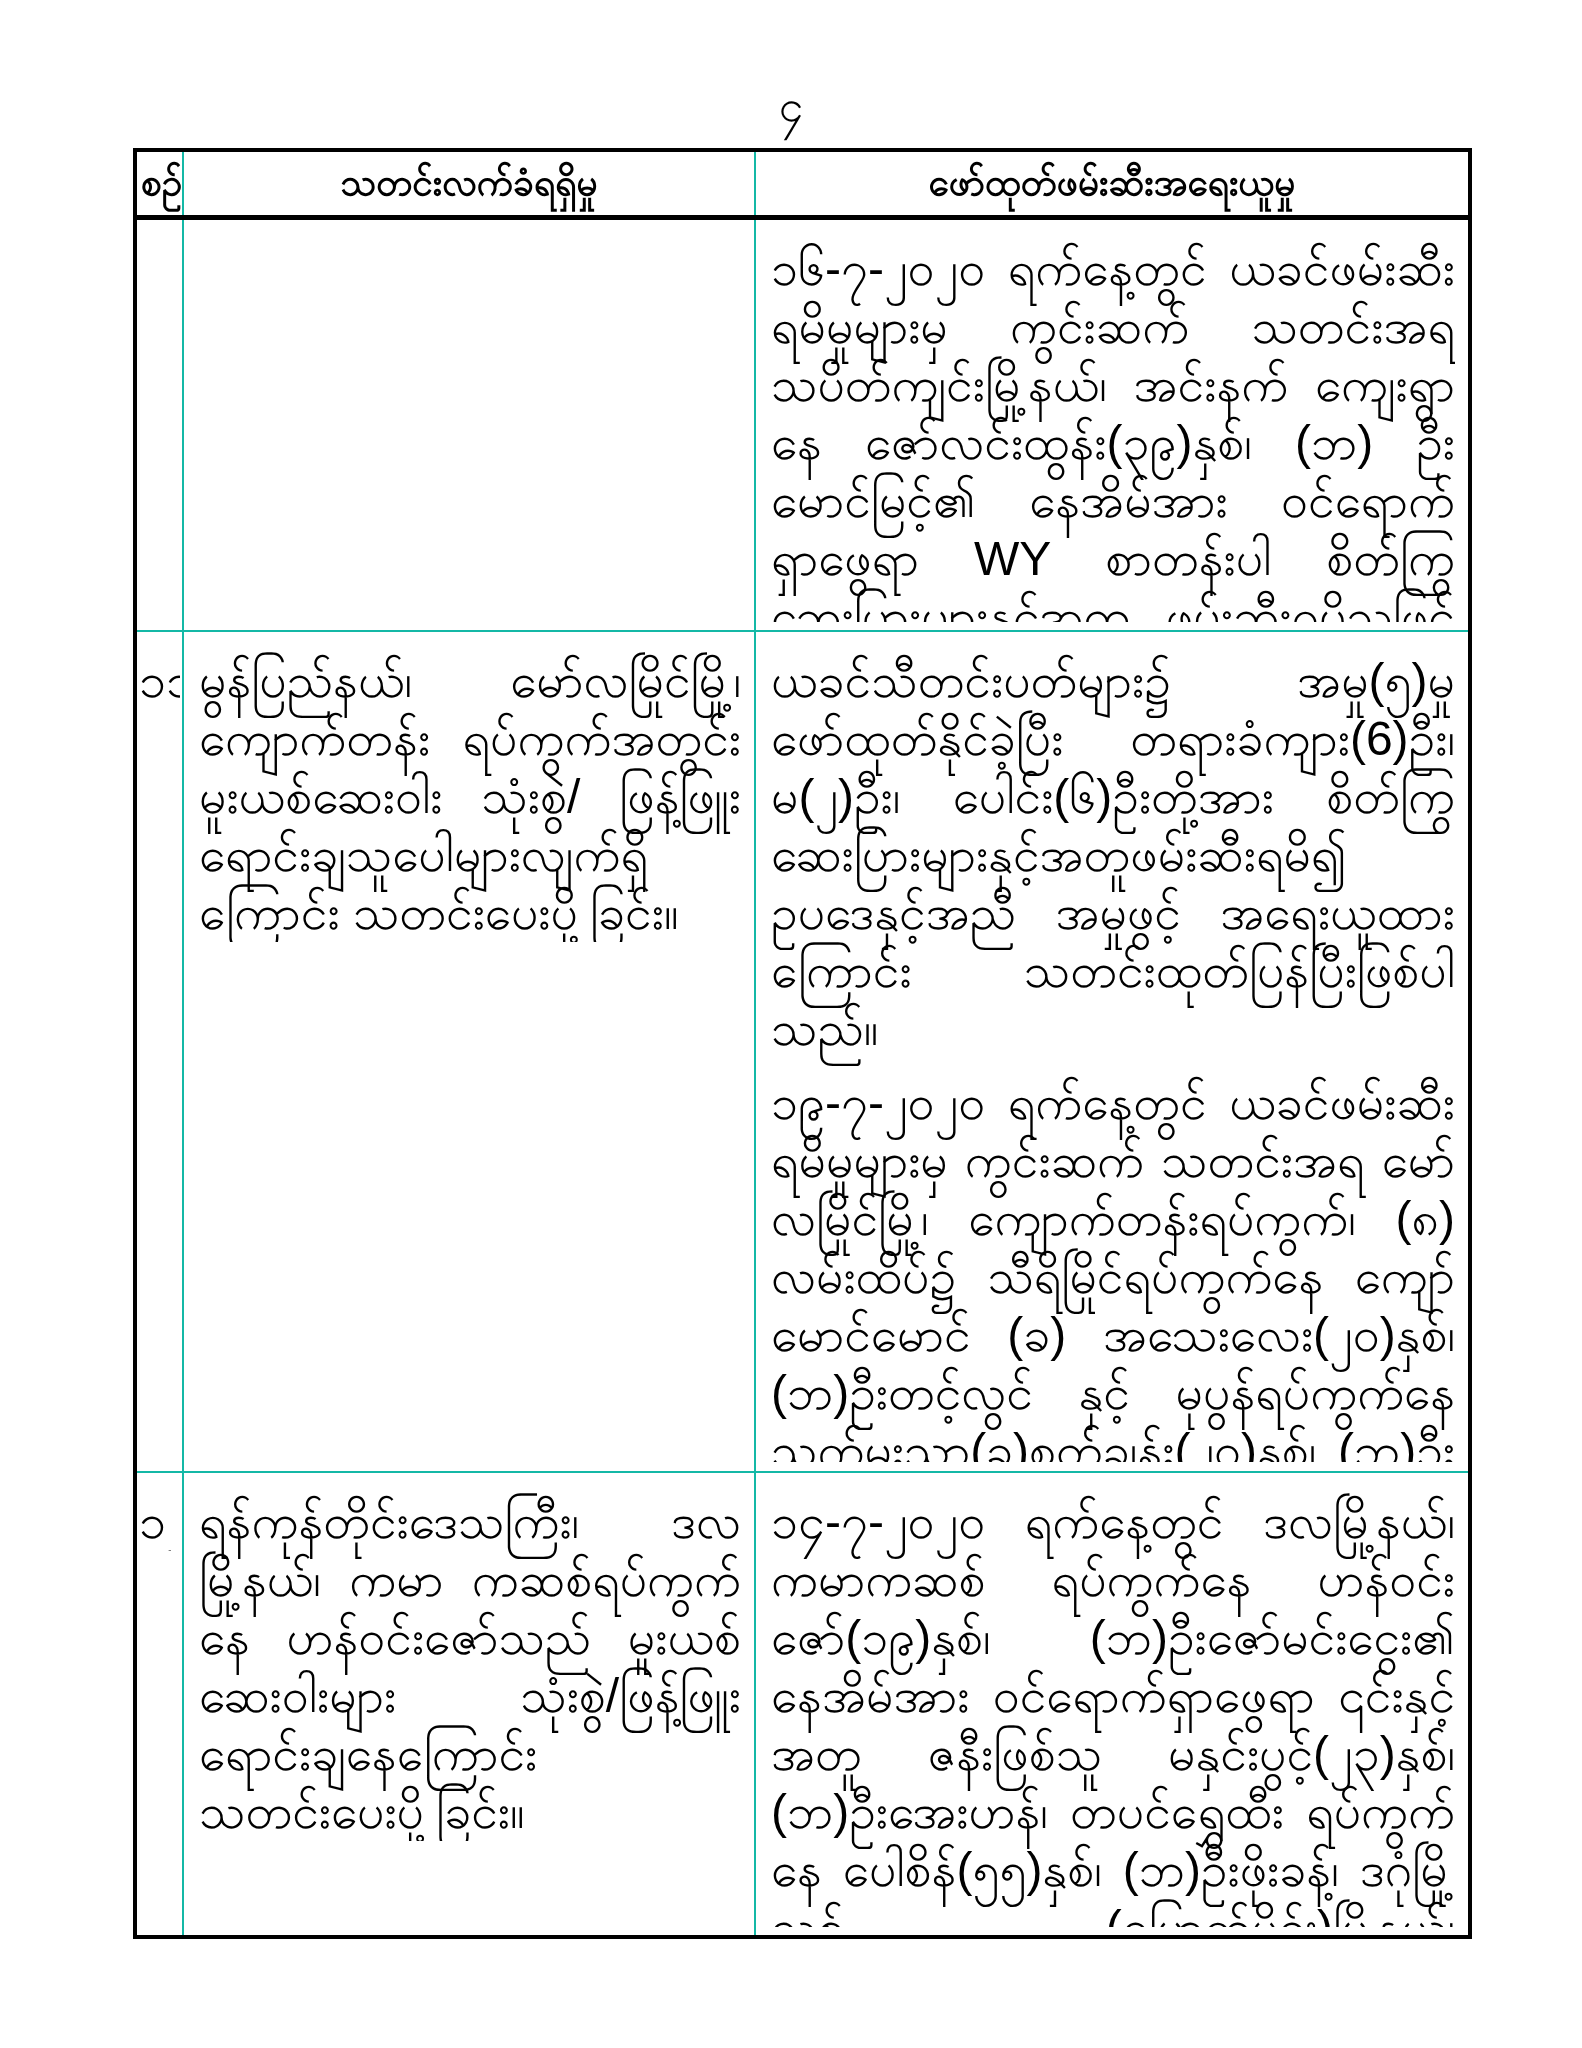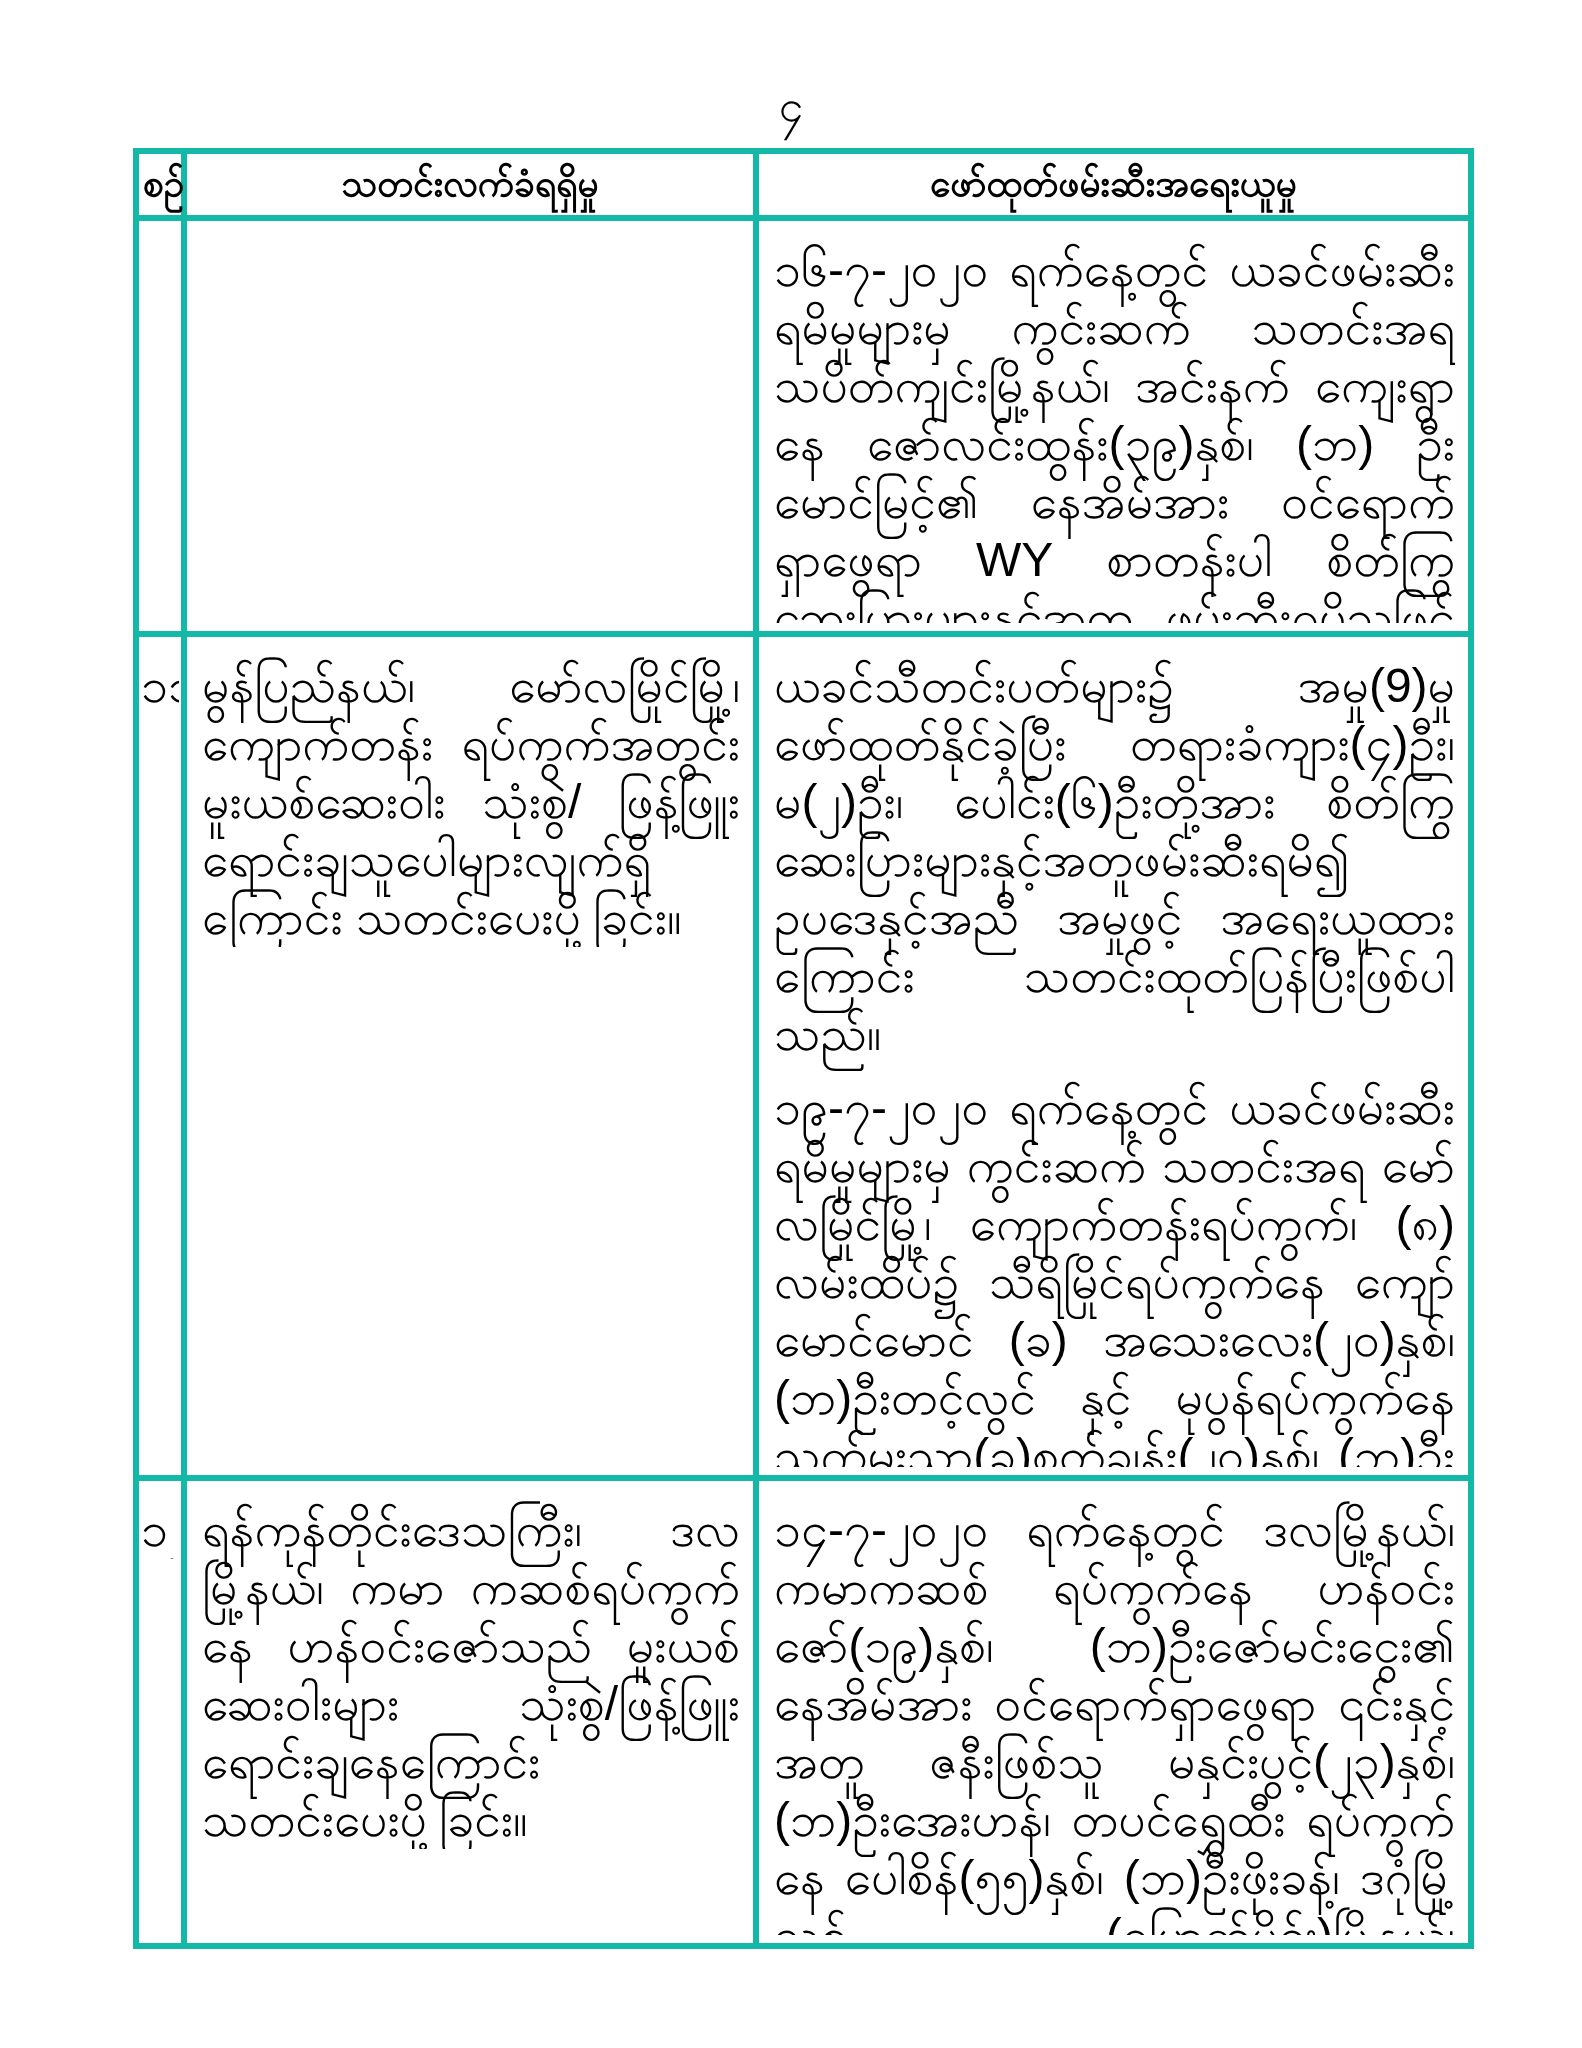--- a/index.html
+++ b/index.html
@@ -24,21 +24,21 @@
   }
   table.report {
     position: absolute;
     left: 133px;
     top: 148px;
     width: 1335px;
     table-layout: fixed;
     border-collapse: collapse;
     border: 4px solid #000;
   }
-  th, td { border: 6px solid #14b8a6; }
+  th, td { border: 2px solid #14b8a6; }
   thead th {
     height: 67px;
     font-size: 37px;
     font-weight: bold;
     text-align: center;
     vertical-align: middle;
     border-bottom: 5px solid #000;
     padding: 0 4px;
     line-height: 1.2;
   }
@@ -101,21 +101,21 @@
 
       <tr class="row-b">
         <td class="serial">
           <div class="box">၁၁</div>
         </td>
         <td>
           <div class="box">မွန်ပြည်နယ်၊ မော်လမြိုင်မြို့၊ ကျောက်တန်း ရပ်ကွက်အတွင်း မူးယစ်ဆေးဝါး သုံးစွဲ/ ဖြန့်ဖြူး ရောင်းချသူပေါများလျက်ရှိကြောင်း သတင်းပေးပို့ခြင်း။</div>
         </td>
         <td>
           <div class="box">
-            <p>ယခင်သီတင်းပတ်များ၌ အမှု(9)မှု ဖော်ထုတ်နိုင်ခဲ့ပြီး တရားခံကျား(၄)ဦး၊ မ(၂)ဦး၊ ပေါင်း(၆)ဦးတို့အား စိတ်ကြွ ဆေးပြားများနှင့်အတူဖမ်းဆီးရမိ၍ ဥပဒေနှင့်အညီ အမှုဖွင့် အရေးယူထားကြောင်း သတင်းထုတ်ပြန်ပြီးဖြစ်ပါ သည်။</p>
+            <p>ယခင်သီတင်းပတ်များ၌ အမှု(၅)မှု ဖော်ထုတ်နိုင်ခဲ့ပြီး တရားခံကျား(6)ဦး၊ မ(၂)ဦး၊ ပေါင်း(၆)ဦးတို့အား စိတ်ကြွ ဆေးပြားများနှင့်အတူဖမ်းဆီးရမိ၍ ဥပဒေနှင့်အညီ အမှုဖွင့် အရေးယူထားကြောင်း သတင်းထုတ်ပြန်ပြီးဖြစ်ပါ သည်။</p>
             <p>၁၉-၇-၂၀၂၀ ရက်နေ့တွင် ယခင်ဖမ်းဆီးရမိမှုများမှ ကွင်းဆက် သတင်းအရ မော်လမြိုင်မြို့၊ ကျောက်တန်းရပ်ကွက်၊ (၈) လမ်းထိပ်၌ သီရိမြိုင်ရပ်ကွက်နေ ကျော်မောင်မောင် (ခ) အသေးလေး(၂၀)နှစ်၊(ဘ)ဦးတင့်လွင် နှင့် မုပွန်ရပ်ကွက်နေ သက်မှူးသာ(ခ)စုတ်ချွန်း(၂၀)နှစ်၊ (ဘ)ဦးကံသာဦးတို့ (၂)ဦးအား WY စာတန်းပါစိတ်ကြွဆေးပြားများနှင့်အတူ ဖမ်းဆီးရမိသဖြင့် နမစ(မုပွန်) မယ(ပ)၄၆/၂၀၂၀၊ မူး/စိတ် ပုဒ်မ ၁၉(က)/၂၀(က)/၂၁ ဖြင့် အမှုဖွင့် အရေးယူထားရှိ ပါသည်။</p>
           </div>
         </td>
       </tr>
 
       <tr class="row-c">
         <td class="serial">
           <div class="box">၁၂</div>
         </td>
         <td>

